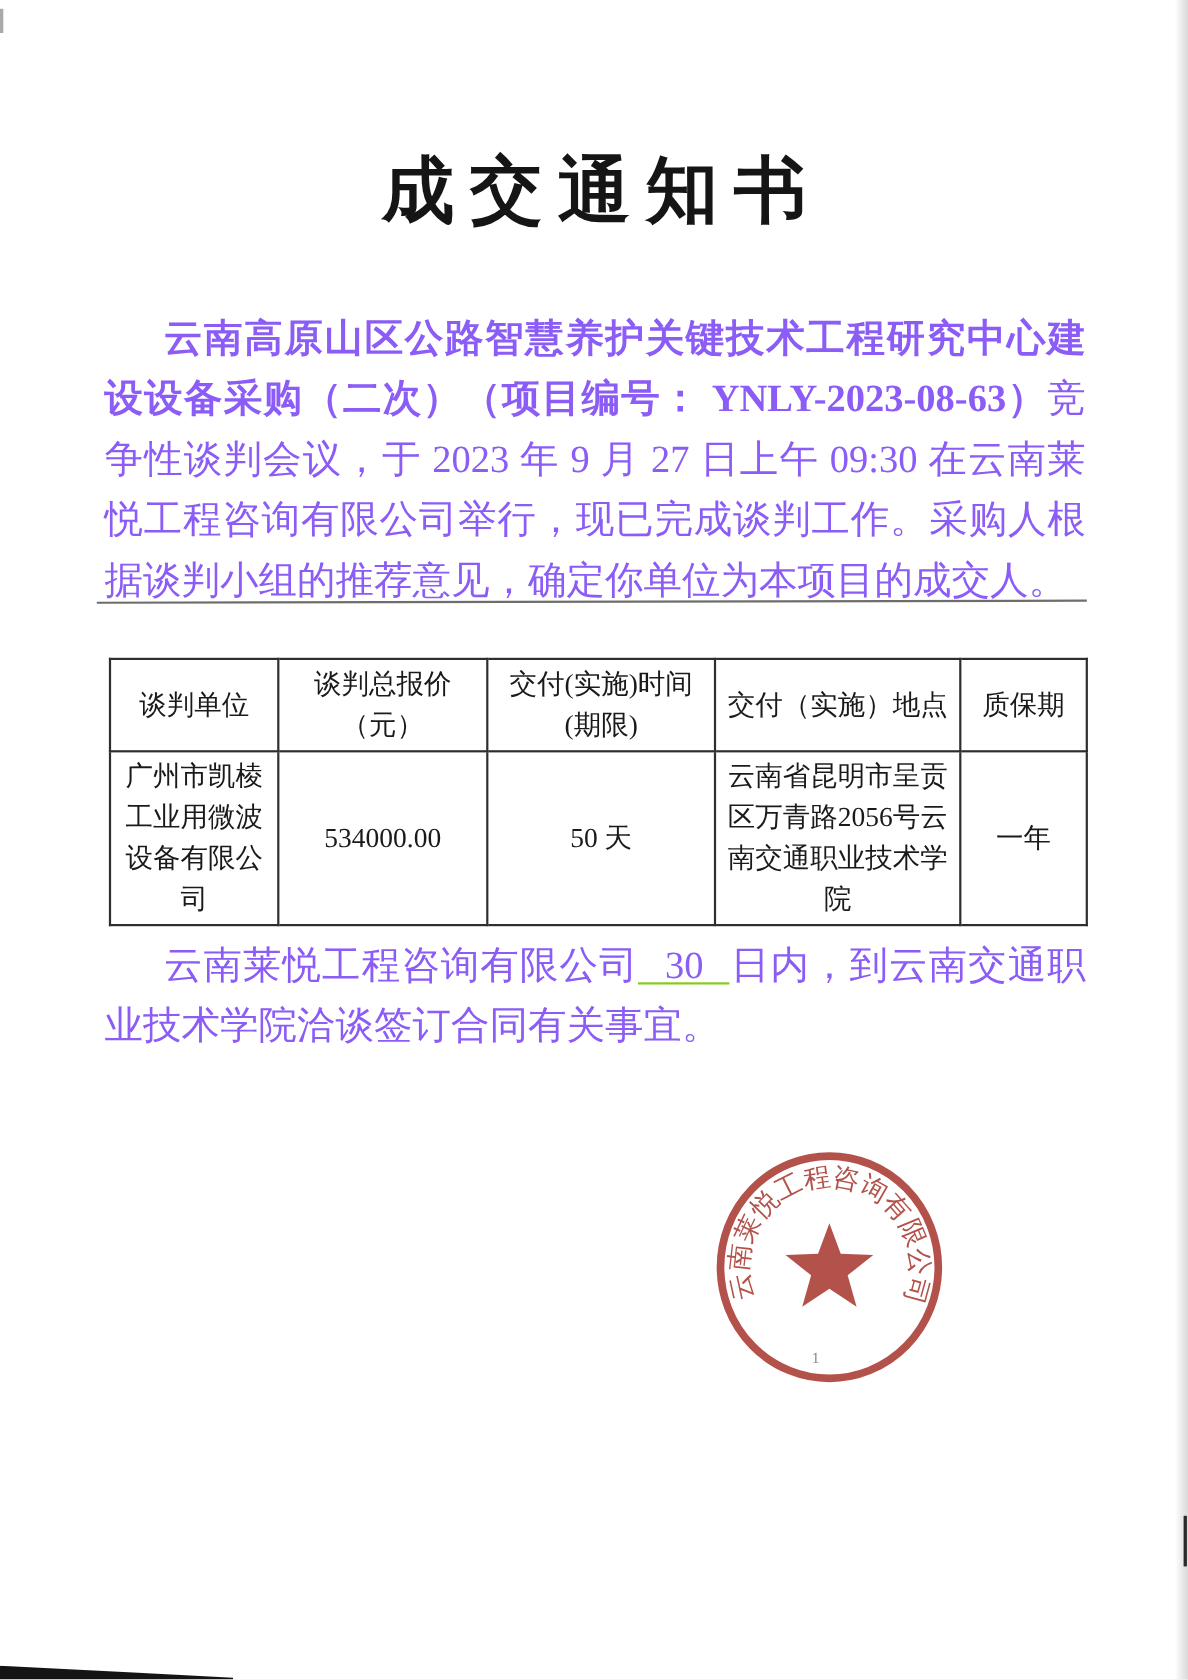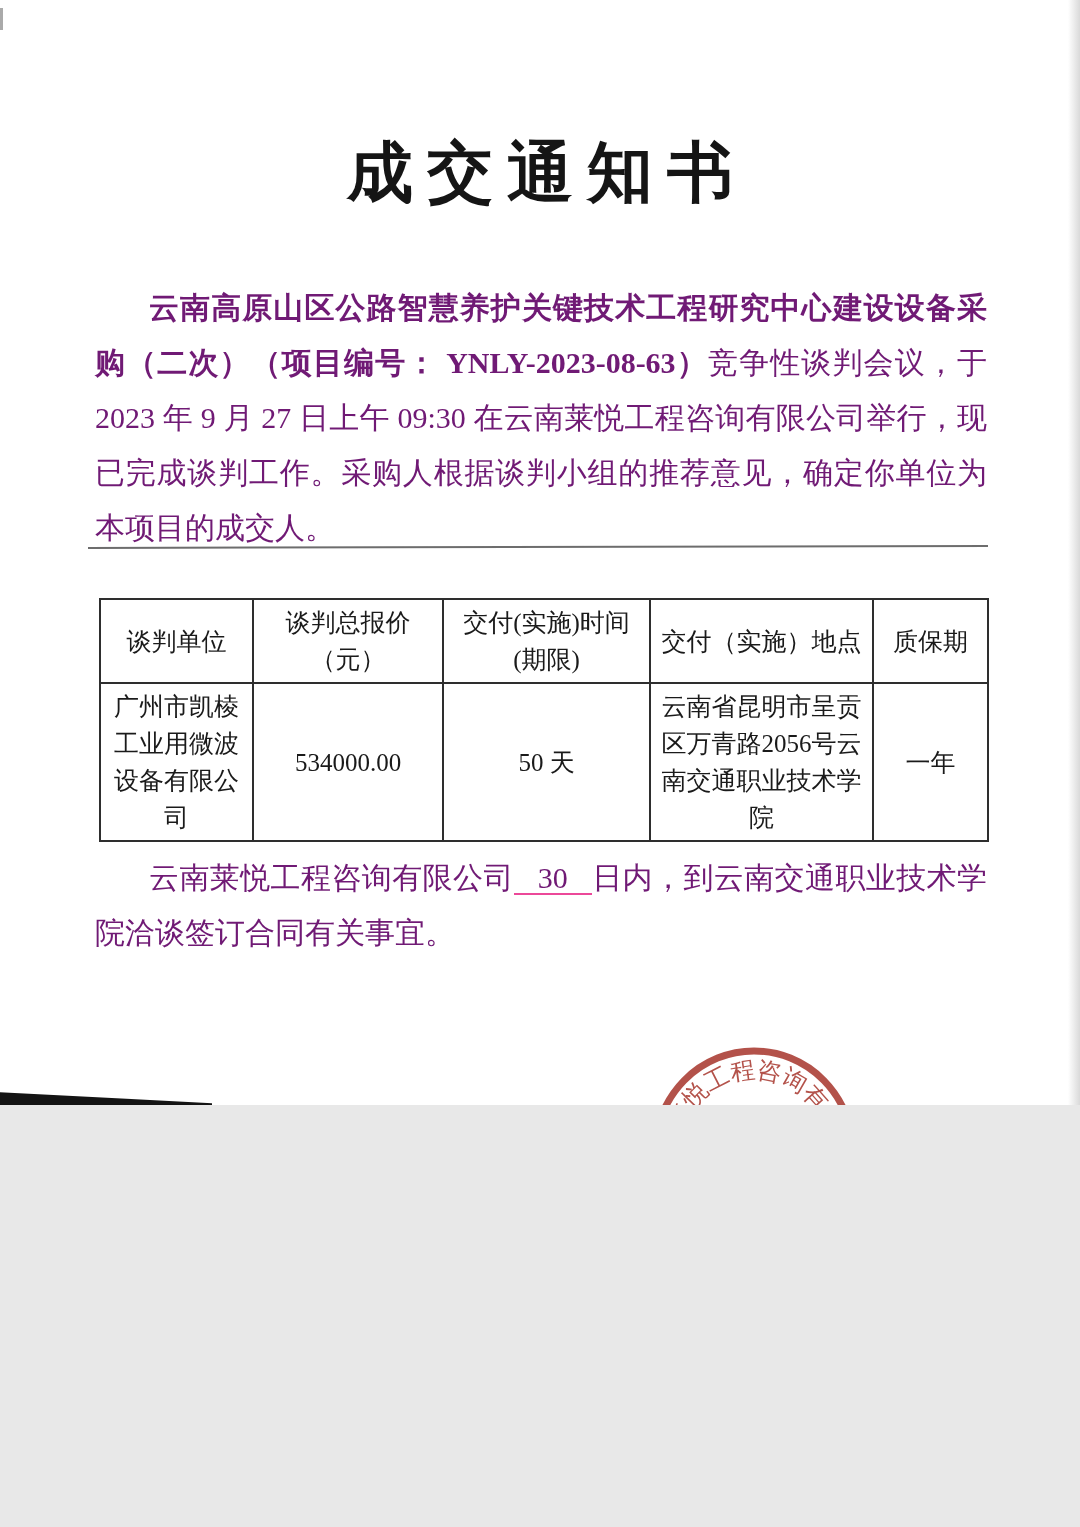--- a/index.html
+++ b/index.html
@@ -1,18 +1,18 @@
 <!DOCTYPE html>
 <html><head>
 <meta charset="utf-8">
 <style>
   html,body{margin:0;padding:0;background:#e8e8e8;}
   .page{
     position:relative;
-    width:1080px;height:1105px;
+    width:1080px;height:1527px;
     margin:0 auto;
     background:#ffffff;
     overflow:hidden;
     font-family:"Liberation Serif","DejaVu Serif",serif;
     color:#151515;
   }
   
   .doc-title{
     position:absolute;top:128px;left:0;right:0;
     text-align:center;
@@ -27,30 +27,30 @@
   }
   .recipient .name{
     display:inline-block;
     padding:0 16px 3px 8px;
     border-bottom:3px solid #101010;
   }
   .recipient .colon{margin-left:4px;}
   
   .para{
     position:absolute;left:95px;width:892px;
-    font-size:30px;line-height:55px;
+    font-size:35px;line-height:55px;
     text-align:justify;text-indent:54px;
-    color:#701a75;
+    color:#8b5cf6;
   }
   .para-1{top:280px;}
   .para-2{top:850px;}
   .bold-seg{font-weight:bold;}
   .days-blank{
     display:inline-block;text-indent:0;
-    padding:0 24px;border-bottom:2px solid #ec4899;
+    padding:0 24px;border-bottom:2px solid #84cc16;
     line-height:30px;
   }
   
   .ghost-line{
     position:absolute;left:88px;top:546px;width:900px;height:2px;
     background:#3c3c3c;opacity:.75;transform:rotate(-.12deg);
   }
   table.award{
     position:absolute;left:99px;top:559px;
     width:888px;border-collapse:collapse;table-layout:fixed;

